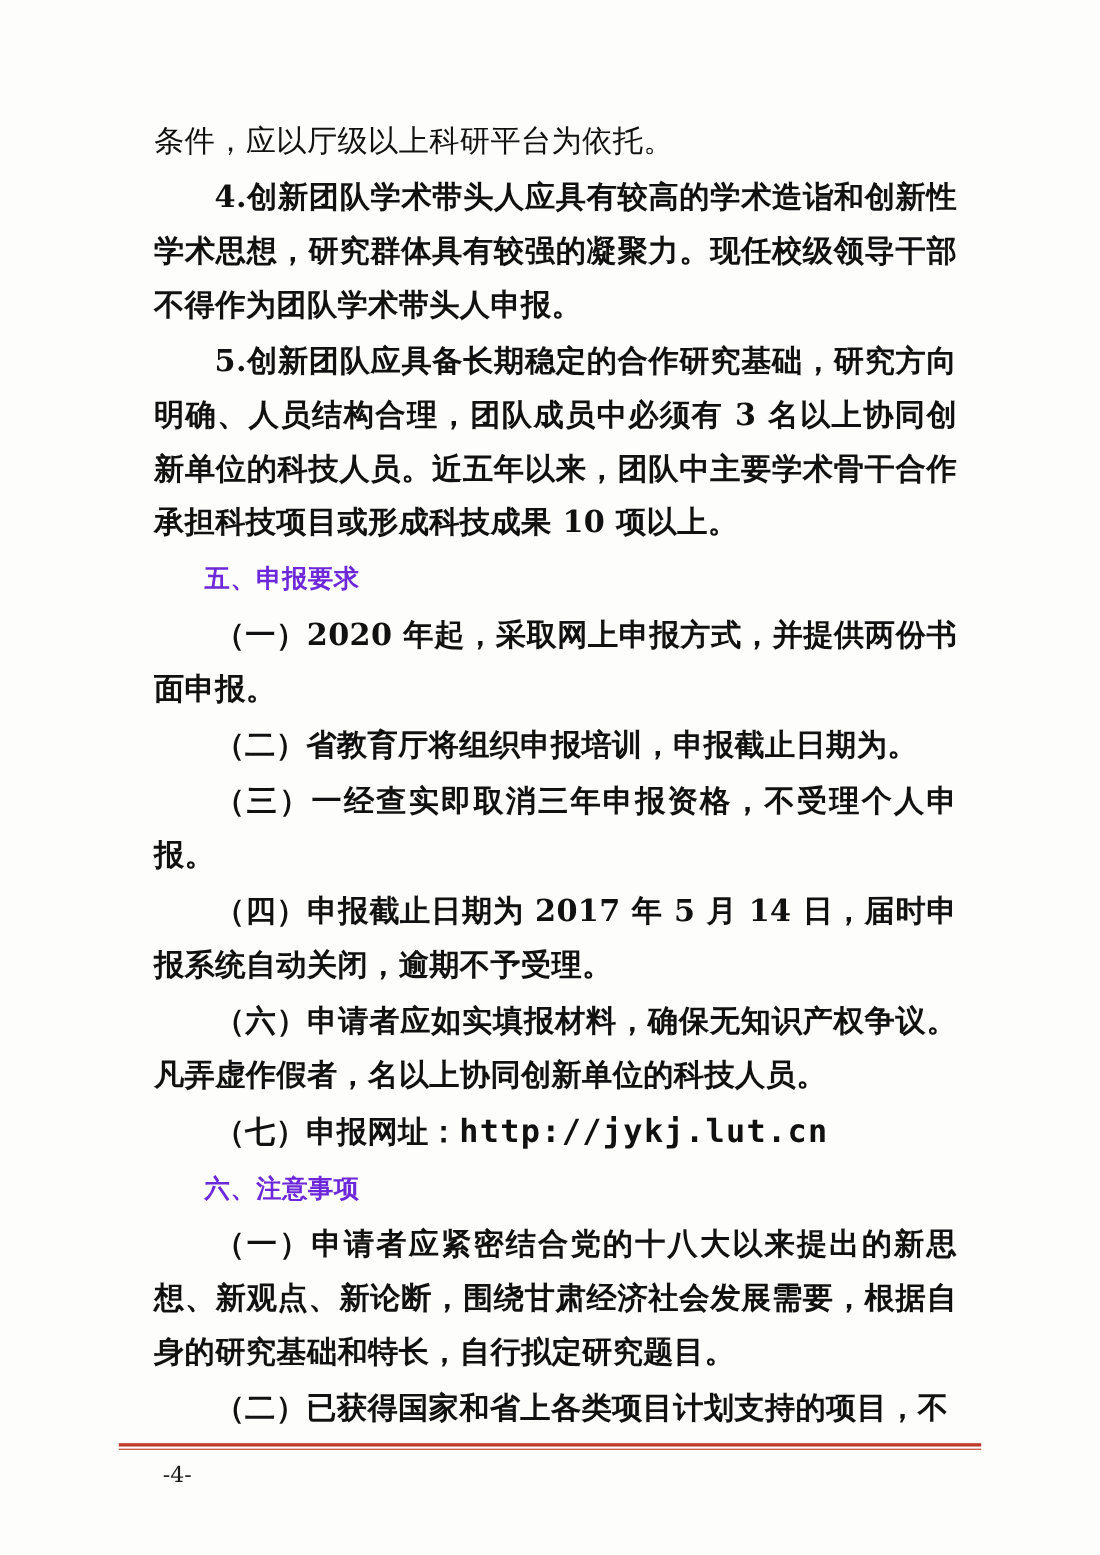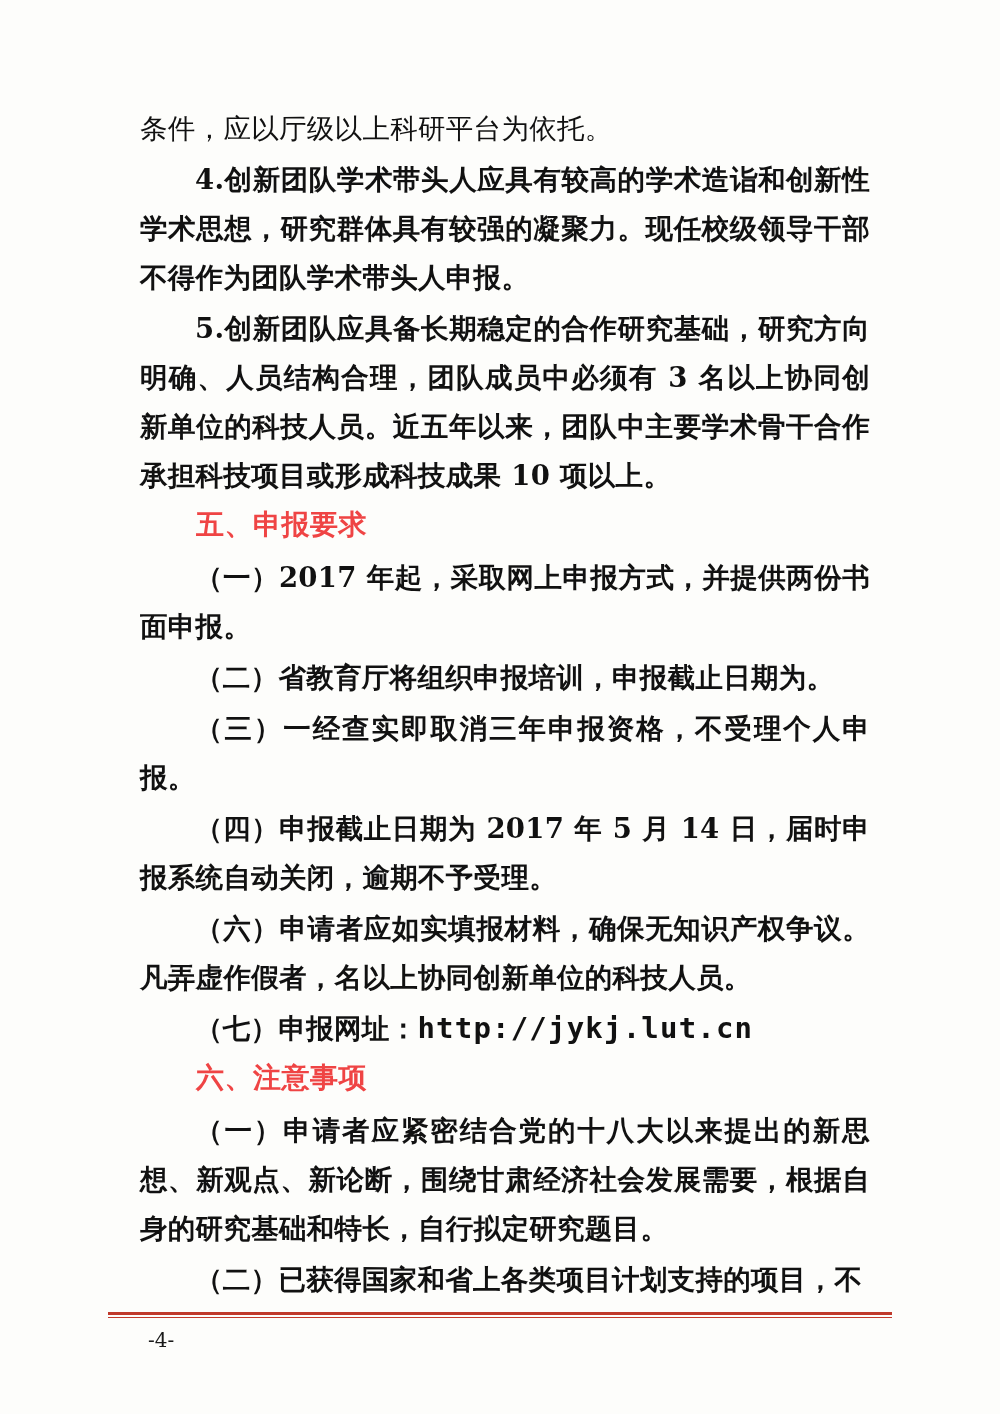--- a/index.html
+++ b/index.html
@@ -32,28 +32,28 @@
     text-justify: inter-ideograph;
     margin: 0 0 2px 0;
     letter-spacing: 0.3px;
     font-family: "DejaVu Serif", serif;
   }
   .indent {
     text-indent: 2em;
     font-weight: bold;
   }
   .heading {
-    font-size: 28px;
+    font-size: 23px;
     line-height: 49px;
-    color: #ef4444;
+    color: #6d28d9;
     font-weight: bold;
     text-indent: 2em;
     margin: 0 0 2px 0;
     letter-spacing: 0.5px;
-    font-family: Liberation Mono, monospace;
+    font-family: Liberation Serif, serif;
   }
   .url {
     font-family: "DejaVu Sans Mono", monospace;
     letter-spacing: 1.2px;
     font-size: 29px;
   }
   .footer-rules {
     position: absolute;
     left: 108px;
     right: 108px;
@@ -88,21 +88,21 @@
   <div class="content">
 
     <p class="para">条件，应以厅级以上科研平台为依托。</p>
 
     <p class="para indent">4.创新团队学术带头人应具有较高的学术造诣和创新性学术思想，研究群体具有较强的凝聚力。现任校级领导干部不得作为团队学术带头人申报。</p>
 
     <p class="para indent">5.创新团队应具备长期稳定的合作研究基础，研究方向明确、人员结构合理，团队成员中必须有 3 名以上协同创新单位的科技人员。近五年以来，团队中主要学术骨干合作承担科技项目或形成科技成果 10 项以上。</p>
 
     <p class="heading">五、申报要求</p>
 
-    <p class="para indent">（一）2017 年起，采取网上申报方式，并提供两份书面申报。</p>
+    <p class="para indent">（一）2020 年起，采取网上申报方式，并提供两份书面申报。</p>
     <p class="para indent">（二）省教育厅将组织申报培训，申报截止日期为。</p>
     <p class="para indent">（三）一经查实即取消三年申报资格，不受理个人申报。</p>
     <p class="para indent">（四）申报截止日期为 2017 年 5 月 14 日，届时申报系统自动关闭，逾期不予受理。</p>
     <p class="para indent">（六）申请者应如实填报材料，确保无知识产权争议。凡弄虚作假者，名以上协同创新单位的科技人员。</p>
 
     <p class="para indent"><span>（七）申报网址：</span><span class="url">http://jykj.lut.cn</span></p>
 
     <p class="heading">六、注意事项</p>
 
     <p class="para indent">（一）申请者应紧密结合党的十八大以来提出的新思想、新观点、新论断，围绕甘肃经济社会发展需要，根据自身的研究基础和特长，自行拟定研究题目。</p>

